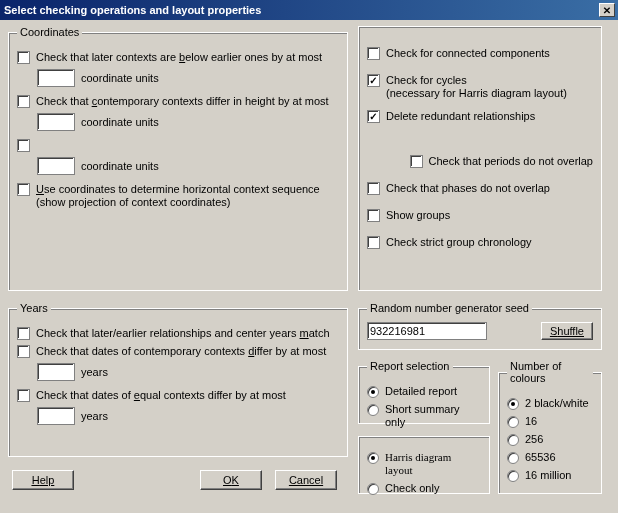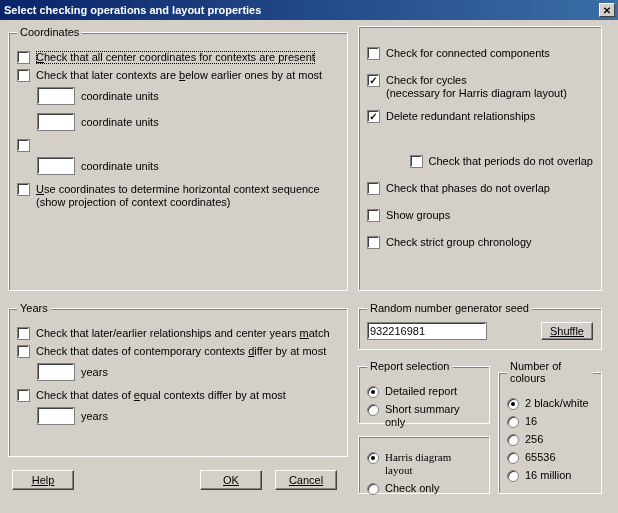--- a/index.html
+++ b/index.html
@@ -111,29 +111,29 @@
   <span class="titlebar-text">Select checking operations and layout properties</span>
   <div class="titlebar-btn">✕</div>
 </div>
 
 <div class="dialog-body">
 
   <fieldset class="group" style="left:8px; top:6px; width:340px; height:265px;">
     <legend>Coordinates</legend>
     <div class="row">
       <div class="cb"></div>
-      <span class="lbl focus-rect"><u>C</u>heck that all center coordinates for contexts are present</span>
-    </div>
-    <div class="row">
-      <div class="cb"></div>
       <span class="lbl">Check that later contexts are <u>b</u>elow earlier ones by at most</span>
     </div>
     <div class="subrow">
       <input class="text-input" style="">
       <span>coordinate units</span>
+    </div>
+    <div class="row">
+      <div class="cb"></div>
+      <span class="lbl">Check that <u>c</u>ontemporary contexts differ in height by at most</span>
     </div>
     <div class="subrow">
       <input class="text-input" style="">
       <span>coordinate units</span>
     </div>
     <div class="row">
       <div class="cb"></div>
     </div>
     <div class="subrow">
       <input class="text-input" style="">

